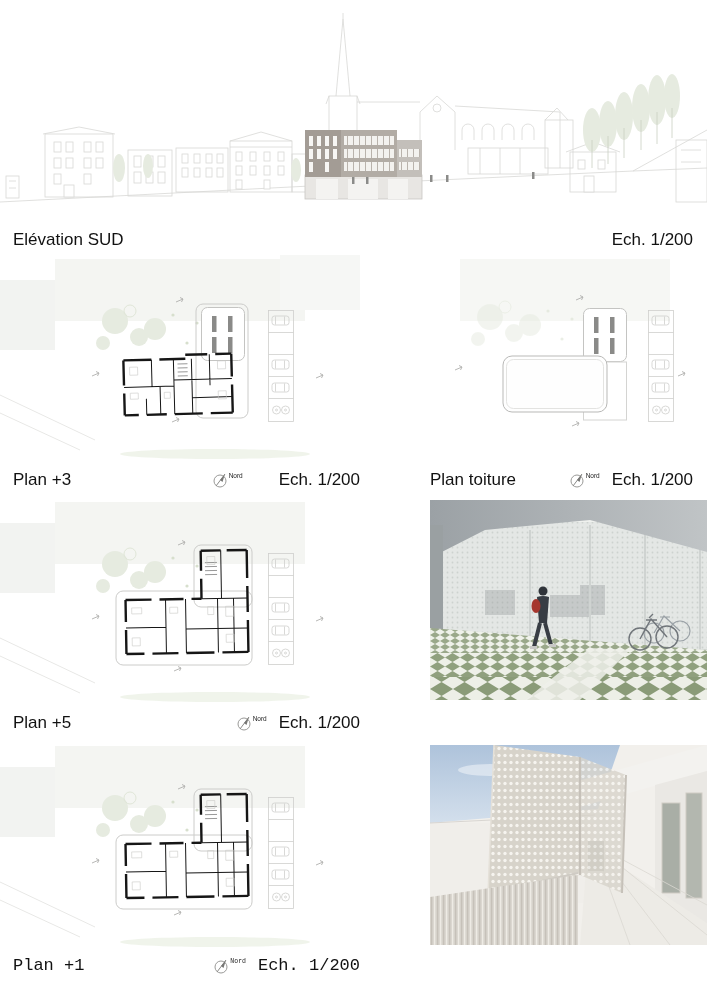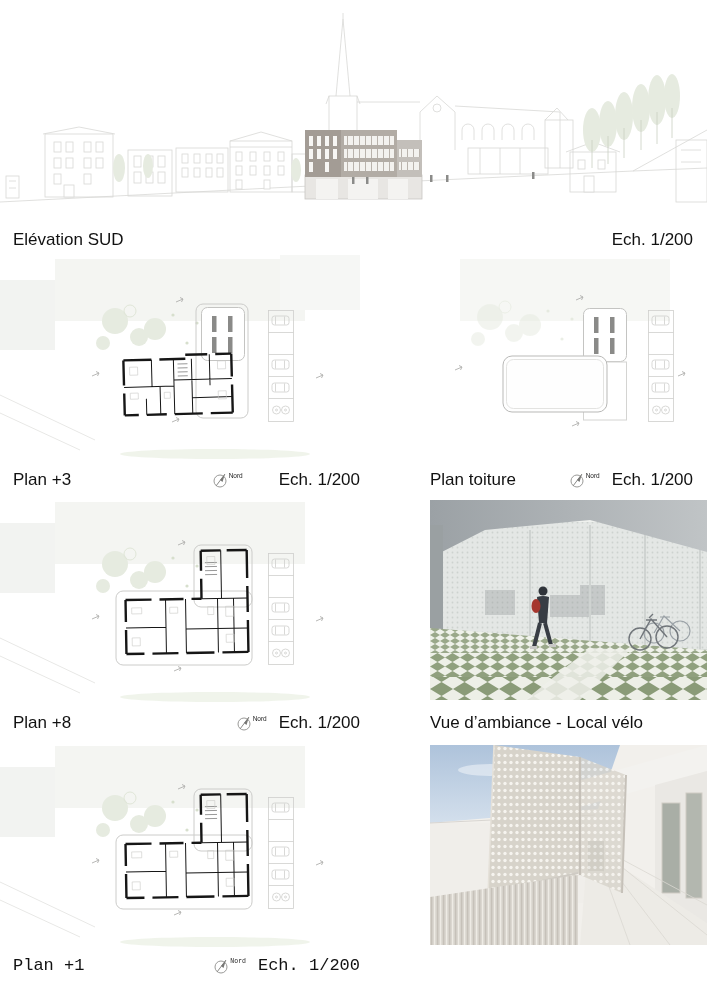--- a/index.html
+++ b/index.html
@@ -458,36 +458,33 @@
         <path d="M107,97 Q113,95 119,97 L117,123 L109,123 Z" fill="#383d44"></path>
         <ellipse cx="106" cy="106" rx="4.5" ry="7" style="fill:var(--backpack)"></ellipse>
         <path d="M110,123 L104,147 M115,123 L121,145" stroke="#383d44" stroke-width="4" fill="none"></path>
         <rect x="100" y="146" width="7" height="3" fill="#c8c8c6"></rect>
           <rect x="119" y="144" width="7" height="3" fill="#c8c8c6"></rect>
       </g>
     </svg>
   </div>
 
   <div class="caption" style="left:13px;top:711px;width:347px;">
-    <span class="title">Plan +8</span>
+    <span class="title">Plan +5</span>
     <span class="spacer"></span>
     <span class="north">
       <svg viewBox="0 0 16 16">
           <circle cx="7" cy="9" r="6" fill="none" stroke="#9a9a98"></circle>
           <path d="M3,14 L12,2" stroke="#8a8a88" fill="none"></path>
           <path d="M12,2 L7,8 L9.5,10 Z" fill="#777775"></path>
         </svg>
       <span class="north-label">Nord</span>
     </span>
     <span class="scale">Ech. 1/200</span>
   </div>
 
-  <div class="caption" style="left:430px;top:711px;width:263px;">
-    <span class="title">Vue d’ambiance - Local vélo</span>
-  </div>
 
   <div class="panel" style="left:0;top:742px;width:360px;height:205px;">
     <svg viewBox="0 0 360 205">
       <rect x="55" y="4" width="250" height="62" fill="#f4f5f2"></rect>
       <rect x="0" y="25" width="55" height="70" fill="#f2f3f1"></rect>
       <path d="M0,140 L95,185 M0,158 L80,195" stroke="#e8e8e6" fill="none"></path>
       <ellipse cx="215" cy="200" rx="95" ry="5" fill="#e9efe2" opacity="0.7"></ellipse>
       <use href="#treeset" x="95" y="48"></use>
       <rect x="194" y="47" width="58" height="62" rx="7" fill="none" style="stroke:var(--plan-light)"></rect>
       <rect x="116" y="93" width="136" height="74" rx="7" fill="none" style="stroke:var(--plan-light)"></rect>

